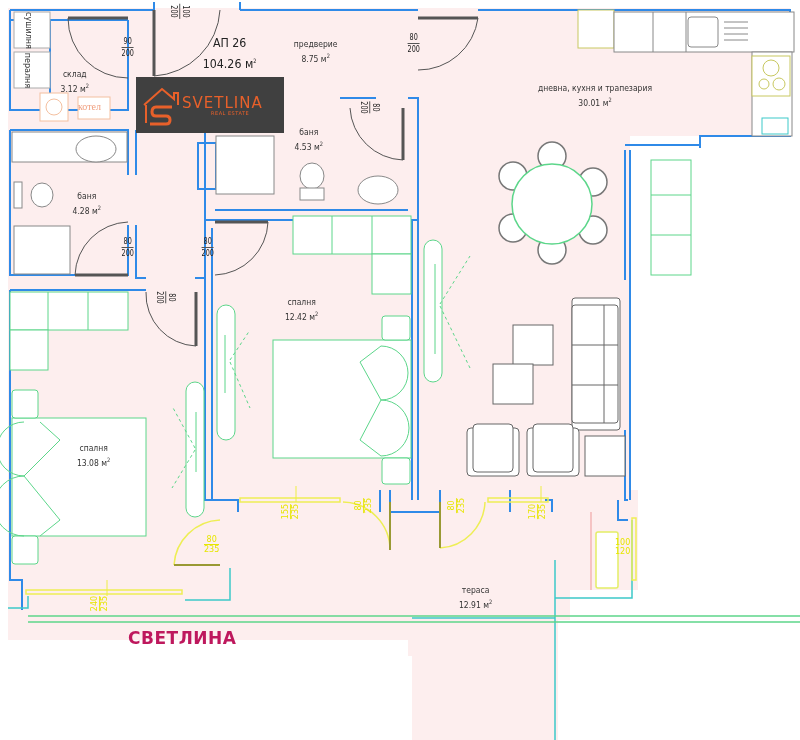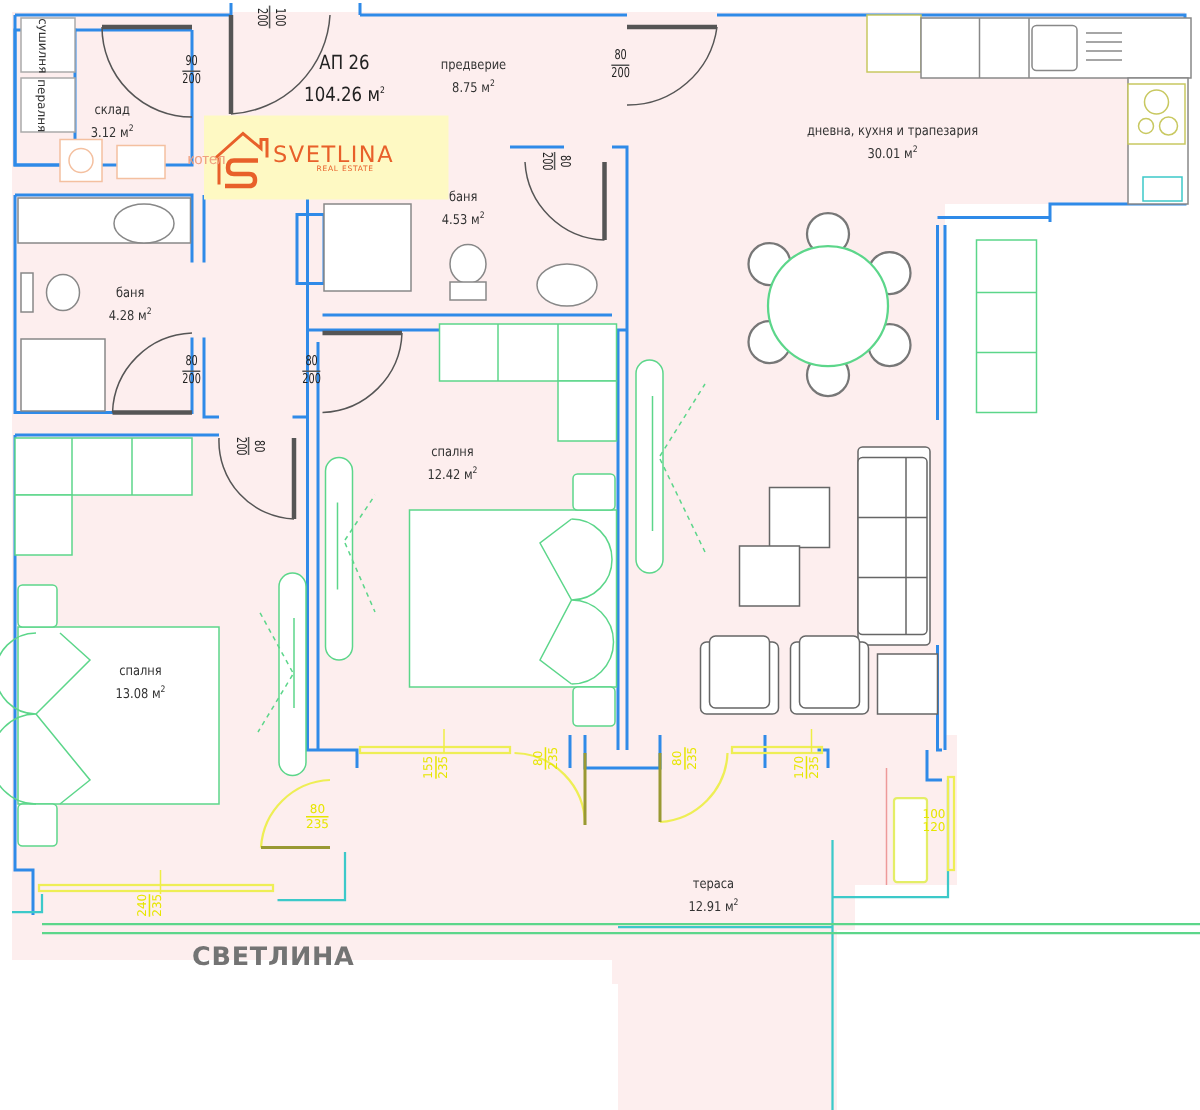--- a/index.html
+++ b/index.html
@@ -15,31 +15,31 @@
     .dim .bot { display: block; }
     .dim.rot { transform: rotate(90deg) scaleX(0.8); }
     .ydim { position: absolute; font-family: "DejaVu Sans", sans-serif; font-size: 8px;
             color: #e6e600; line-height: 9px; text-align: center; }
     .ydim.rot { transform: rotate(-90deg); }
     .ydim .top { display: block; border-bottom: 1px solid #e6e600; }
     .title { position: absolute; left: 198px; top: 34px; font-family: "DejaVu Sans", sans-serif;
              color: #222; text-align: center; transform: scaleX(0.85); }
     .title .apt { display: block; font-size: 13px; line-height: 18px; }
     .title .tot { display: block; font-size: 13px; line-height: 18px; }
-    .logo { position: absolute; left: 136px; top: 77px; width: 148px; height: 56px; background: #fef9c3; padding-left: 15px; }
+    .logo { position: absolute; left: 136px; top: 77px; width: 148px; height: 56px; background: #404040; }
     .logo .brand { position: absolute; left: 46px; top: 17px; font-family: "DejaVu Sans", sans-serif;
                    font-size: 15px; color: #e8602a; letter-spacing: 1px; }
     .logo .sub { position: absolute; left: 75px; top: 33px; font-family: "DejaVu Sans", sans-serif;
                  font-size: 5px; color: #e8602a; letter-spacing: 0.5px; }
     .watermark { position: absolute; left: 128px; top: 628px; font-family: "DejaVu Sans", sans-serif;
-                 font-size: 17px; font-weight: bold; color: #737373; letter-spacing: 0.5px; }
+                 font-size: 17px; font-weight: bold; color: #be185d; letter-spacing: 0.5px; }
     .vtext { position: absolute; font-family: "DejaVu Sans", sans-serif; font-size: 8px; color: #333;
              transform: rotate(90deg); white-space: nowrap; }
-    .kotel { position: absolute; left: 78px; top: 101px; font-family: Liberation Sans, sans-serif;
-             font-size: 10px; color: #f0a080; padding-left: 47px; }
+    .kotel { position: absolute; left: 78px; top: 101px; font-family: Liberation Serif, serif;
+             font-size: 10px; color: #f0a080; }
     sup { font-size: 6px; }
   </style>
 </head>
 <body>
 
 <svg id="plan" width="800" height="740" viewBox="0 0 800 740" xmlns="http://www.w3.org/2000/svg">
 
   <g fill="#fdeeee">
     <rect x="8" y="8" width="782" height="128"></rect>
     <rect x="8" y="130" width="622" height="360"></rect>

